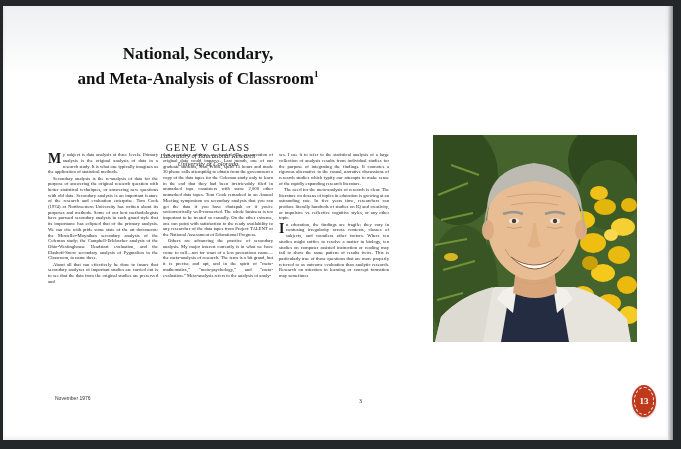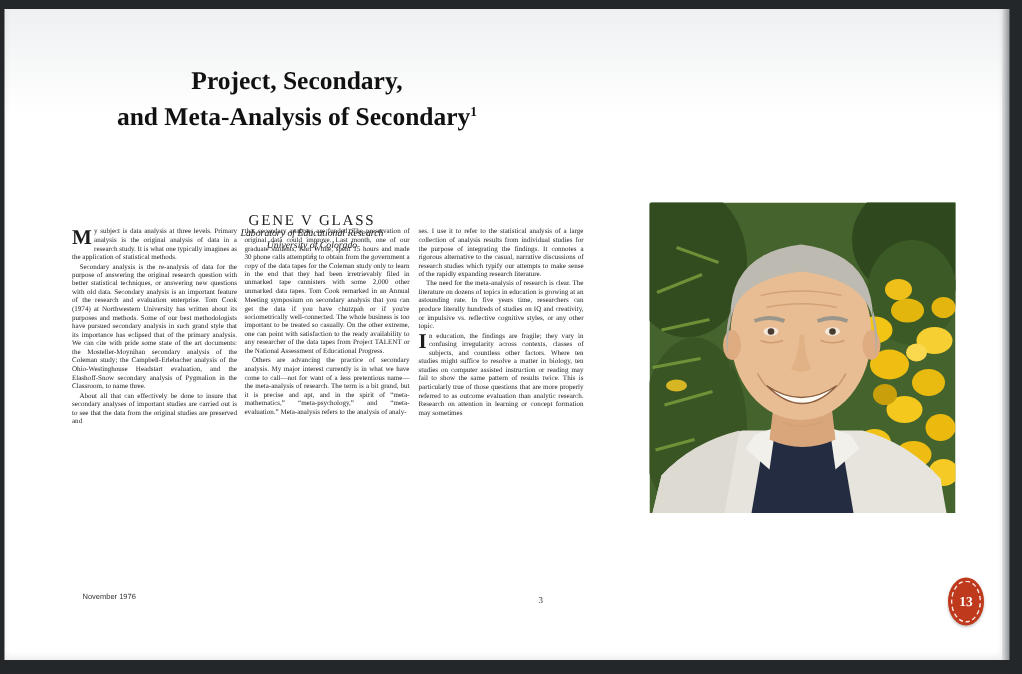--- a/index.html
+++ b/index.html
@@ -72,22 +72,22 @@
 
 <div class="frame-bar" style="left:0;top:0;width:681px;height:6px;"></div>
 <div class="frame-bar" style="left:0;top:440px;width:681px;height:9px;"></div>
 <div class="frame-bar" style="left:0;top:0;width:3px;height:449px;"></div>
 <div class="frame-bar" style="left:673px;top:0;width:8px;height:449px;"></div>
 <div id="page-edge"></div>
 
 <div id="page">
 
   <div class="title-block">
-    <div>Project, Secondary,</div>
-    <div><span>and Meta-Analysis of Secondary</span><sup>1</sup></div>
+    <div>National, Secondary,</div>
+    <div><span>and Meta-Analysis of Classroom</span><sup>1</sup></div>
   </div>
 
   <div class="author-block">
     <div class="author-name">GENE V GLASS</div>
     <div class="author-affil">Laboratory of Educational Research</div>
     <div class="author-affil">University of Colorado</div>
     <div class="author-mark">1</div>
   </div>
 
   <div class="col" id="col1">

